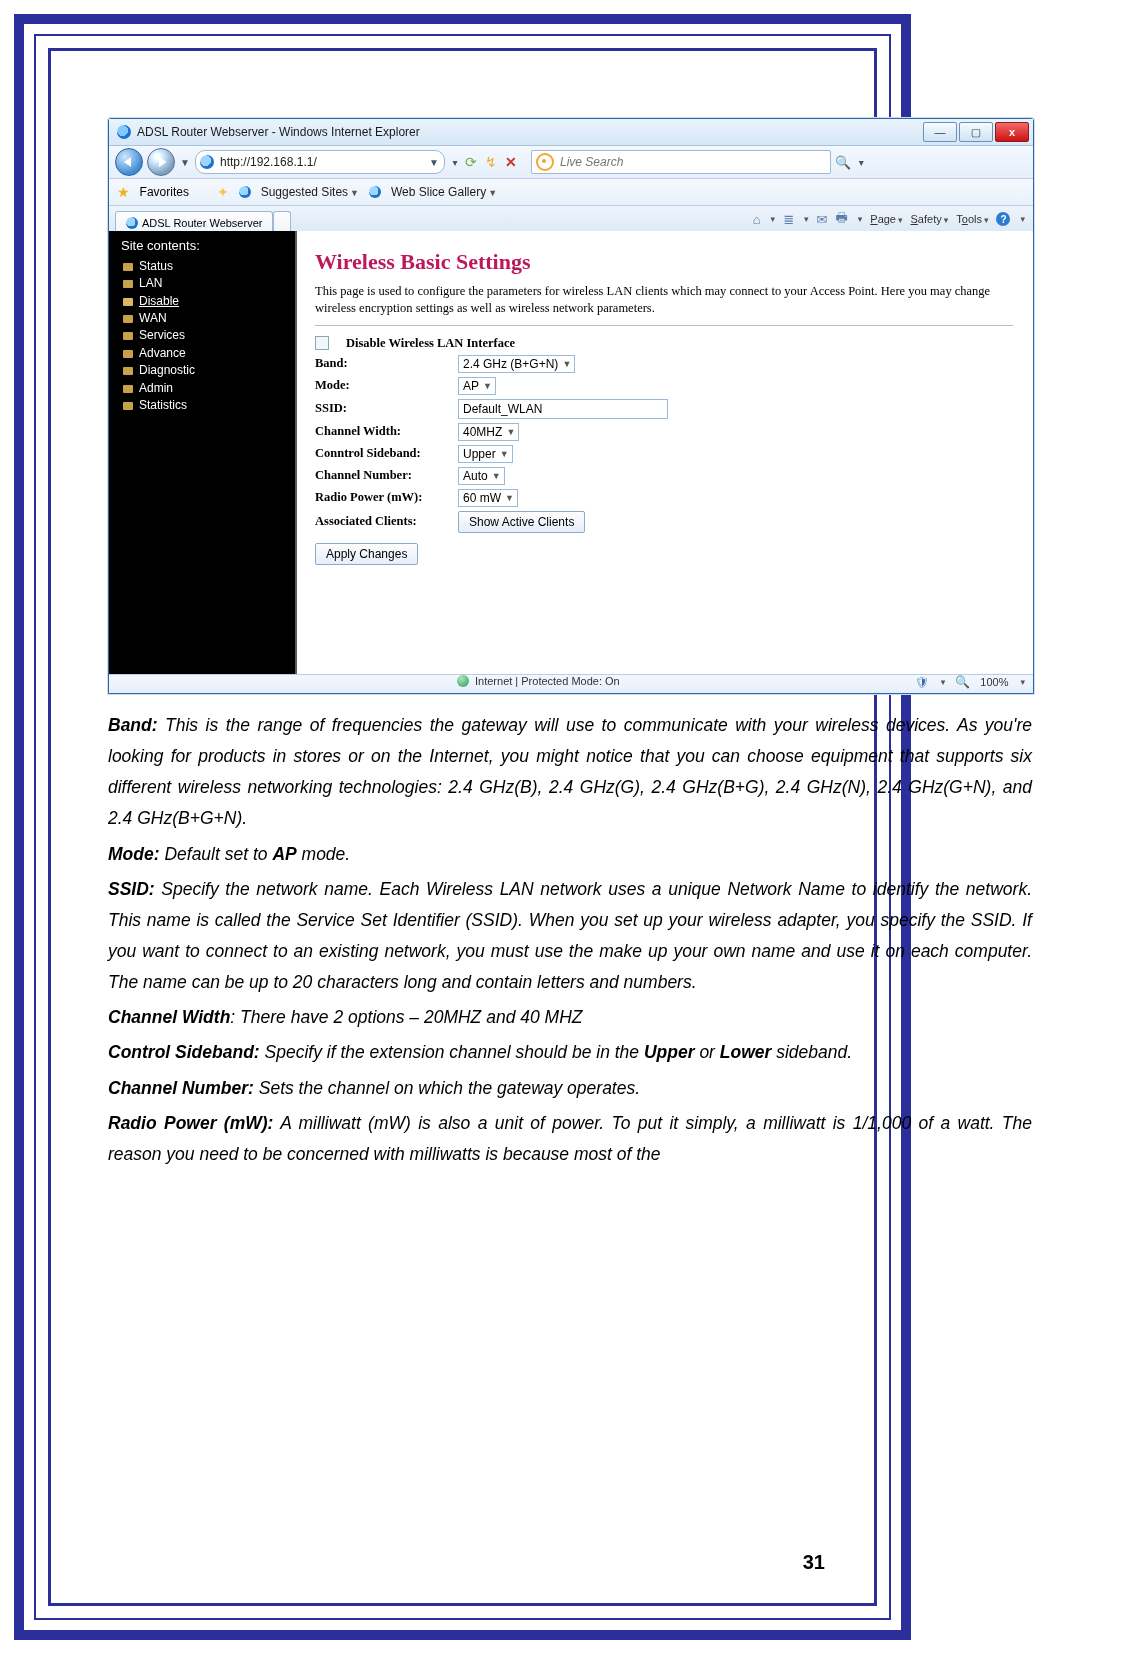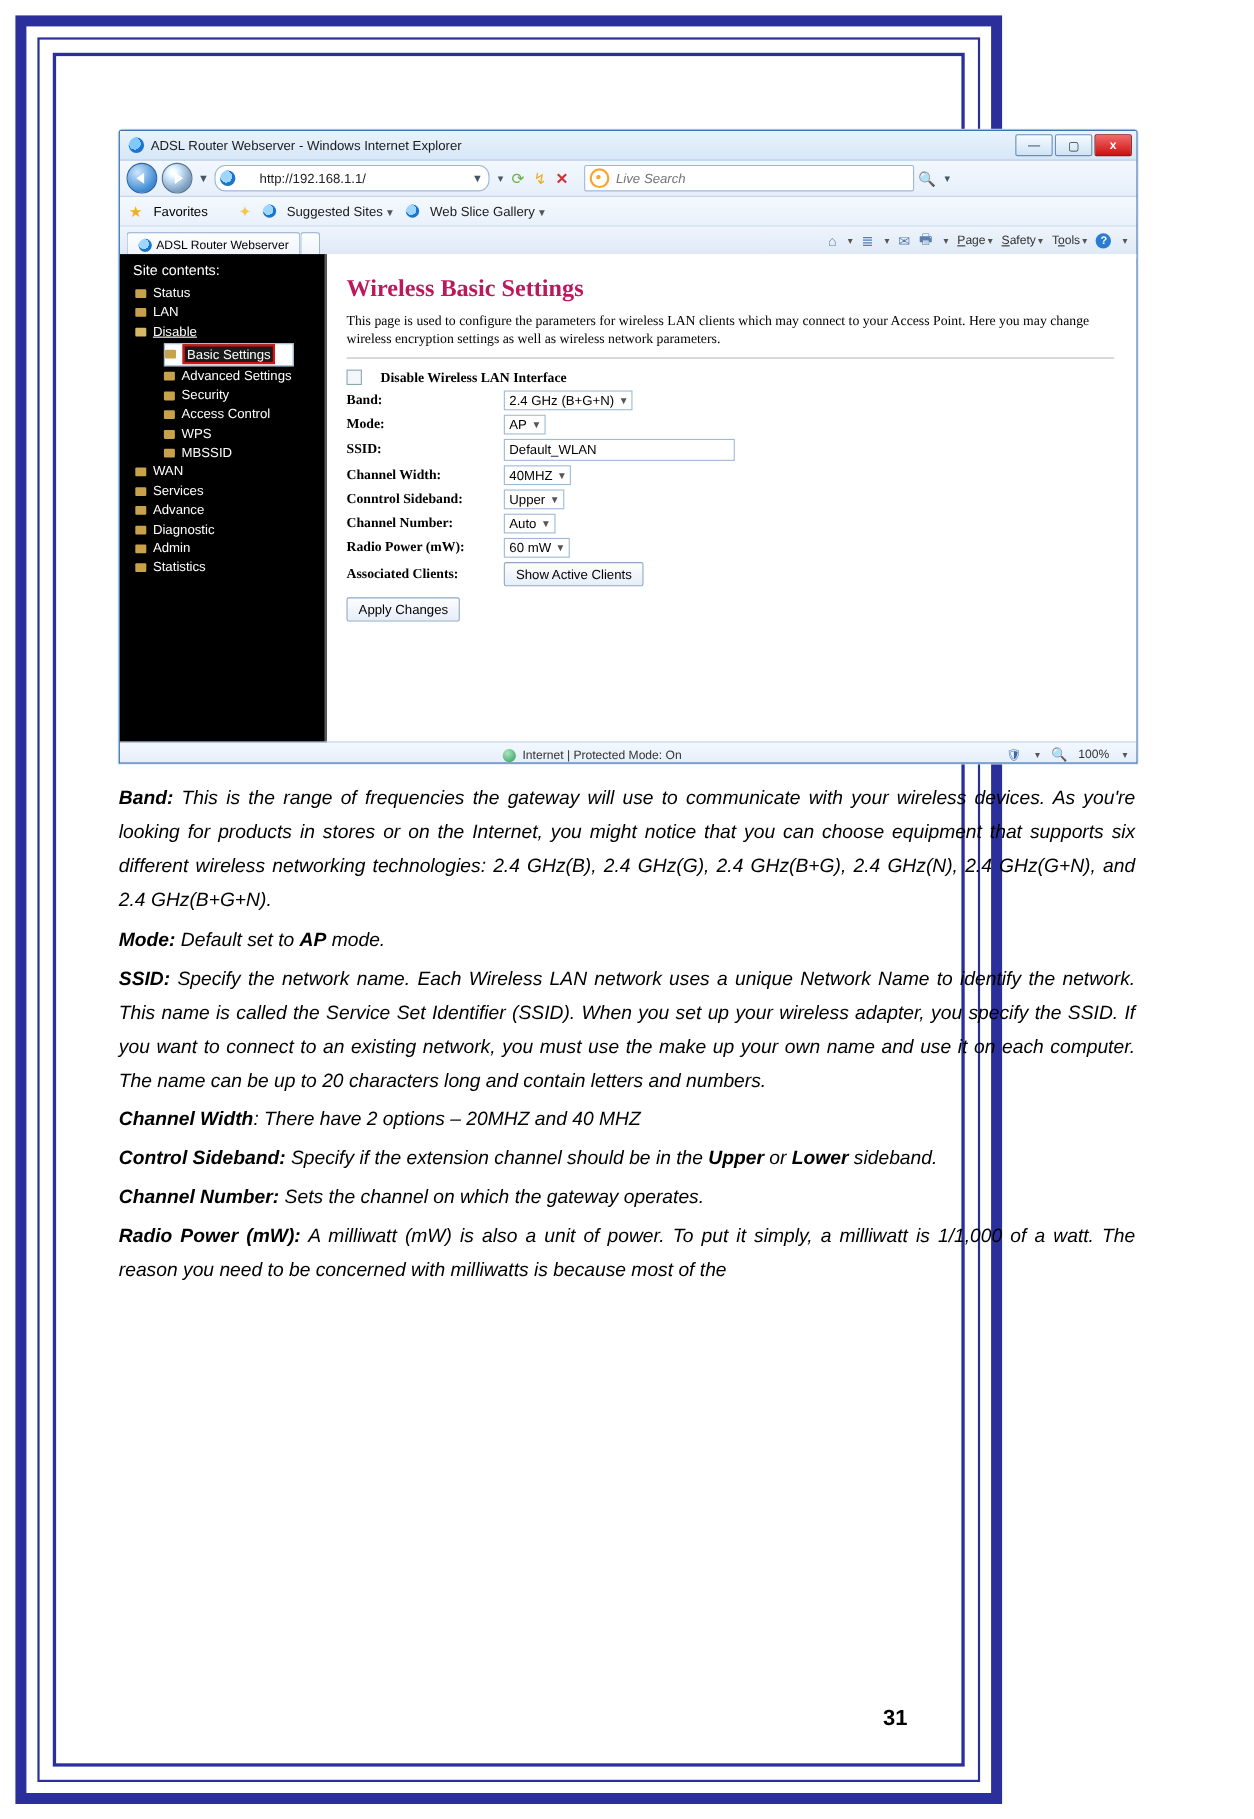--- a/index.html
+++ b/index.html
@@ -20,21 +20,21 @@
   .titlebar .elogo { width:14px; height:14px; margin:0 6px 0 8px; background:radial-gradient(circle at 40% 40%, #7fc9ff 0 45%, #1b74cf 46% 100%); border-radius:50%; }
   .titlebar .ttext { font-size:12px; color:#1a1a1a; }
   .winbtns { position:absolute; right:4px; top:3px; display:flex; gap:2px; }
   .winbtn { width:32px; height:18px; border:1px solid #6d8fb3; background:linear-gradient(#f6fbff,#cfe3f5); border-radius:2px; display:flex; align-items:center; justify-content:center; color:#234; font-size:11px; }
   .winbtn.close { background:linear-gradient(#f26a6a,#c11); border-color:#8a1c1c; color:#fff; font-weight:bold; }
   .addrbar { height:32px; background:linear-gradient(#f3f8fe,#e6effa); border-bottom:1px solid #b9cee4; display:flex; align-items:center; padding:0 6px; gap:4px; }
   .navcircle { width:26px; height:26px; border-radius:50%; background:radial-gradient(circle at 35% 30%, #cfe8ff, #3f8ad1 70%); border:1px solid #2e63a0; position:relative; }
   .navcircle.fwd { filter:grayscale(.6) brightness(1.2); }
   .navcircle::after { content:""; position:absolute; left:8px; top:8px; width:0;height:0; border-top:5px solid transparent; border-bottom:5px solid transparent; border-right:7px solid #fff; }
   .navcircle.fwd::after { border-right:none; border-left:7px solid #fff; left:11px; }
-  .urlwrap { flex:0 0 240px; display:flex; align-items:center; border:1px solid #9db9d6; background:#fff; height:22px; border-radius:10px; padding:0 4px; gap:20px; }
+  .urlwrap { flex:0 0 240px; display:flex; align-items:center; border:1px solid #9db9d6; background:#fff; height:22px; border-radius:10px; padding:0 4px; gap:4px; }
   .urlwrap .eicon { width:14px; height:14px; background:radial-gradient(circle at 40% 40%, #9fd6ff 0 45%, #1b74cf 46% 100%); border-radius:50%; display:inline-block; }
   .urlwrap input { border:0; outline:0; font-size:12px; flex:1; color:#222; background:transparent; }
   .small-drop { width:12px; text-align:center; color:#456; font-size:10px; }
   .ico { width:16px; height:16px; display:inline-block; }
   .ico.refresh { color:#6fae4a; font-size:14px; }
   .ico.bolt { color:#e9b12a; font-size:14px; }
   .ico.stop { color:#c33; font-size:14px; font-weight:bold; }
   .searchbox { flex:0 0 290px; display:flex; align-items:center; border:1px solid #9db9d6; background:#fff; height:22px; border-radius:2px; padding:0 4px; gap:4px; margin-left:6px; }
   .bing { width:14px; height:14px; border:2px solid #f7a52b; border-radius:50%; display:inline-block; position:relative; }
   .bing::after{content:""; position:absolute; left:4px; top:4px; width:4px; height:4px; background:#f7a52b; border-radius:50%;}
@@ -73,21 +73,21 @@
   .router-main hr { border:none; border-top:1px solid #bbb; margin:8px 0 10px; }
   .formrow { display:flex; align-items:center; font-size:12.5px; margin:4px 0;gap:11px; }
   .formrow .lbl { width:132px; font-weight:bold; font-family:"Times New Roman", serif; }
   .sel { font-family:Arial, sans-serif; font-size:12px; border:1px solid #9db9d6; background:#fff; padding:1px 16px 1px 4px; position:relative; display:inline-block; }
   .sel .car { position:absolute; right:3px; top:3px; font-size:9px; color:#555; }
   .txtin { font-family:Arial, sans-serif; font-size:12px; border:1px solid #9db9d6; background:#fff; padding:2px 4px; width:200px; }
   .chk { width:12px; height:12px; border:1px solid #8aa; display:inline-block; vertical-align:middle; margin-right:6px; background:#f3f7fb; }
   .btn-ie { font-family:Arial,sans-serif; font-size:12px; padding:3px 10px; border:1px solid #8fa8c6; background:linear-gradient(#fdfdfe,#e6eef8); border-radius:2px; cursor:pointer; display:inline-block; }
   .btn-apply { margin-top:10px; }
 
-  .statusbar { position:absolute; left:0; right:0; bottom:0; height:18px; border-top:1px solid #b9cee4; background:linear-gradient(#f3f8fe,#e6effa); font-size:11px; color:#333; display:flex; align-items:flex-end; padding:0 8px; }
+  .statusbar { position:absolute; left:0; right:0; bottom:0; height:18px; border-top:1px solid #b9cee4; background:linear-gradient(#f3f8fe,#e6effa); font-size:11px; color:#333; display:flex; align-items:flex-start; padding:0 8px; }
   .statusbar .globe { width:12px;height:12px;border-radius:50%;background:radial-gradient(circle at 35% 30%,#a9e5bf,#2c9c55);display:inline-block;margin-right:6px; }
   .statusbar .right { margin-left:auto; display:flex; align-items:center; gap:10px; }
   .statusbar .pm { color:#3b6ca9; }
   .zoomico { color:#2c6bb0; font-size:12px; }
 
   
   .doc { position:absolute; left:108px; top:710px; width:924px; color:#000; font-size:17.5px; line-height:1.78; font-family: Arial, Helvetica, sans-serif; }
   .doc p { margin:0 0 4px; text-align:justify;font-style:italic; }
   .doc b { font-weight:bold; }
 </style>
@@ -164,28 +164,20 @@
       </div>
     </div>
 
     <div class="ie-body">
       <div class="tree">
         <div class="hdr">Site contents:</div>
         <ul>
           <li><span class="txt">Status</span></li>
           <li><span class="txt">LAN</span></li>
           <li class="open"><span class="txt wireless-u">Disable</span>
-            <ul class="nest">
-              <li class="sel"><span class="txt">Basic Settings</span></li>
-              <li><span class="txt">Advanced Settings</span></li>
-              <li><span class="txt">Security</span></li>
-              <li><span class="txt">Access Control</span></li>
-              <li><span class="txt">WPS</span></li>
-              <li><span class="txt">MBSSID</span></li>
-            </ul>
           </li>
           <li><span class="txt">WAN</span></li>
           <li><span class="txt">Services</span></li>
           <li><span class="txt">Advance</span></li>
           <li><span class="txt">Diagnostic</span></li>
           <li><span class="txt">Admin</span></li>
           <li><span class="txt">Statistics</span></li>
         </ul>
       </div>
 

